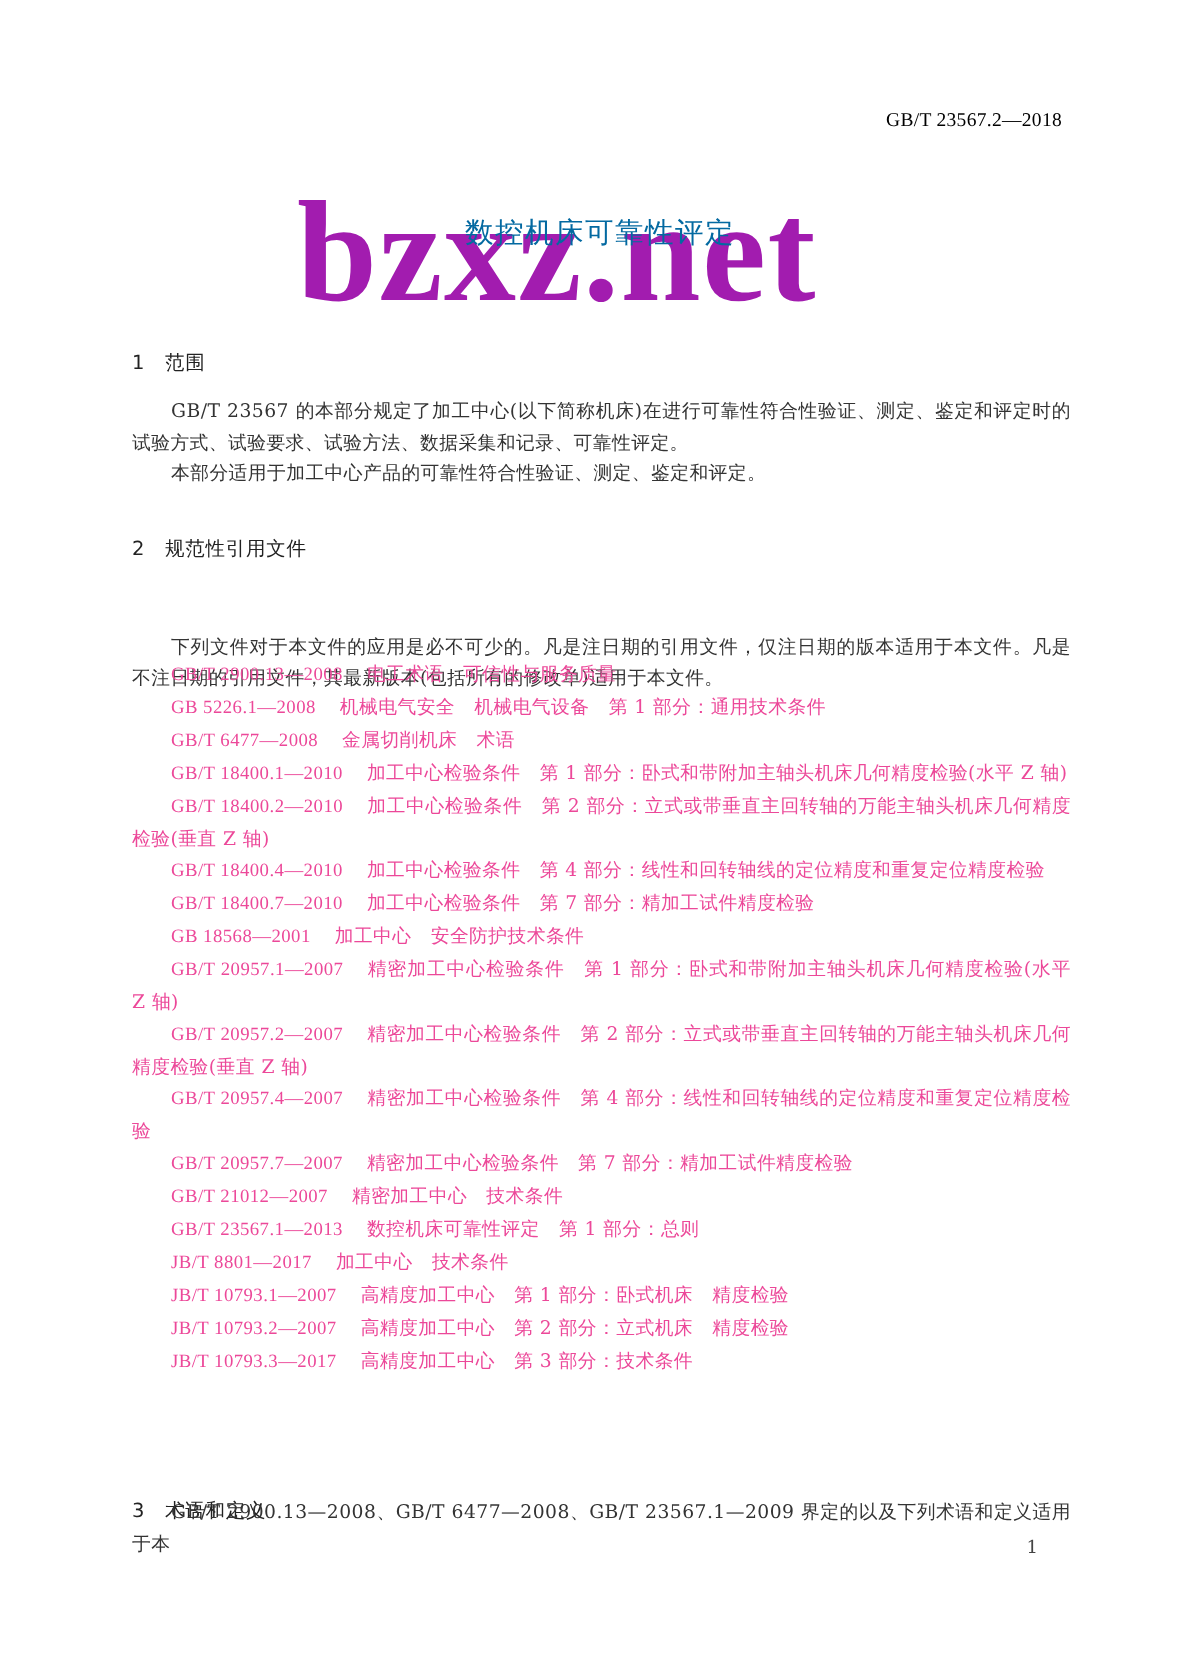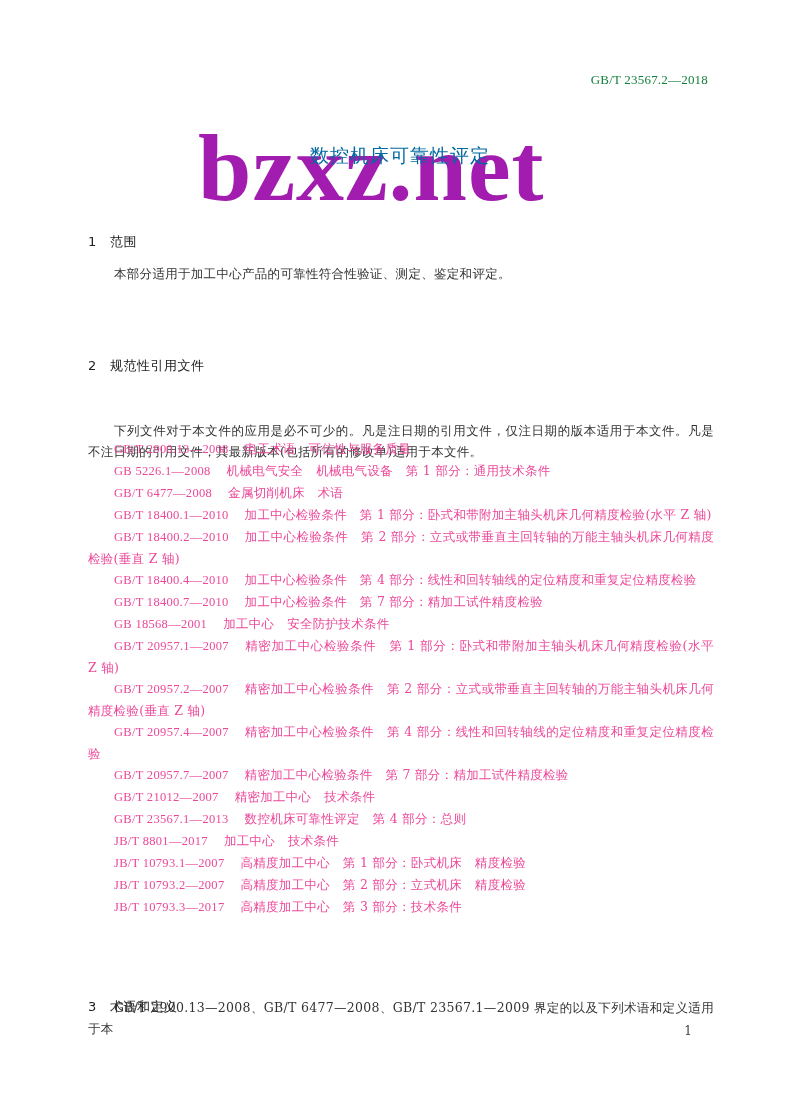--- a/index.html
+++ b/index.html
@@ -1,19 +1,19 @@
 <!DOCTYPE html>
 <html><head>
 <meta charset="utf-8">
 <style>
   html, body { margin: 0; padding: 0; background: #ffffff; }
   body { width: 800px; height: 1106px; position: relative; overflow: hidden;
          font-family: "DejaVu Serif", "Liberation Serif", serif; color: #2a2a2a; }
   .std-no { position: absolute; top: 72px; right: 92px; font-size: 13px;
-            font-family: "Liberation Serif", serif; color: #15803d; letter-spacing: 0.2px; text-align: right; }
+            font-family: "Liberation Serif", serif; color: #000000; letter-spacing: 0.2px; text-align: right; }
   .watermark { position: absolute; left: 198px; top: 128px; font-family: Liberation Serif, serif;
                font-weight: bold; font-size: 96px; line-height: 80px; color: #a21caf; letter-spacing: 1px;
                z-index: 0; user-select: none; }
   .title { position: absolute; left: 0; right: 0; top: 140px; text-align: center; z-index: 1;
            font-family: "DejaVu Sans", sans-serif; font-size: 19px; line-height: 30px; color: #0369a1; letter-spacing: 1px; }
   .section-head { position: absolute; left: 88px; font-family: "DejaVu Sans", sans-serif; font-size: 13px;
                   color: #222; letter-spacing: 0.5px; }
   .section-head .num { display: inline-block; width: 22px; }
   .para { position: absolute; left: 88px; width: 626px; font-size: 12.5px; line-height: 20.6px; color: #333;
           text-align: justify; letter-spacing: 0.3px; }
@@ -32,20 +32,21 @@
 <div class="watermark">bzxz.net</div>
 
 <div class="title">
   <div>数控机床可靠性评定</div>
 </div>
 
 <div class="section-head" style="top:233px;">
   <span class="num">1</span><span>范围</span>
 </div>
 <div class="para" style="top:264px;">
+  <p>GB/T 23567 的本部分规定了加工中心(以下简称机床)在进行可靠性符合性验证、测定、鉴定和评定时的试验方式、试验要求、试验方法、数据采集和记录、可靠性评定。</p>
   <p>本部分适用于加工中心产品的可靠性符合性验证、测定、鉴定和评定。</p>
 </div>
 
 <div class="section-head" style="top:357px;">
   <span class="num">2</span><span>规范性引用文件</span>
 </div>
 <div class="para" style="top:421px;">
   <p>下列文件对于本文件的应用是必不可少的。凡是注日期的引用文件，仅注日期的版本适用于本文件。凡是不注日期的引用文件，其最新版本(包括所有的修改单)适用于本文件。</p>
 </div>
 <div class="refs" id="refs" style="top:438px;">
@@ -55,21 +56,21 @@
     <p class="ref"><span class="code">GB/T 18400.1—2010</span><span class="gap"></span><span>加工中心检验条件　第 1 部分：卧式和带附加主轴头机床几何精度检验(水平 Z 轴)</span></p>
     <p class="ref"><span class="code">GB/T 18400.2—2010</span><span class="gap"></span><span>加工中心检验条件　第 2 部分：立式或带垂直主回转轴的万能主轴头机床几何精度检验(垂直 Z 轴)</span></p>
     <p class="ref"><span class="code">GB/T 18400.4—2010</span><span class="gap"></span><span>加工中心检验条件　第 4 部分：线性和回转轴线的定位精度和重复定位精度检验</span></p>
     <p class="ref"><span class="code">GB/T 18400.7—2010</span><span class="gap"></span><span>加工中心检验条件　第 7 部分：精加工试件精度检验</span></p>
     <p class="ref"><span class="code">GB 18568—2001</span><span class="gap"></span><span>加工中心　安全防护技术条件</span></p>
     <p class="ref"><span class="code">GB/T 20957.1—2007</span><span class="gap"></span><span>精密加工中心检验条件　第 1 部分：卧式和带附加主轴头机床几何精度检验(水平 Z 轴)</span></p>
     <p class="ref"><span class="code">GB/T 20957.2—2007</span><span class="gap"></span><span>精密加工中心检验条件　第 2 部分：立式或带垂直主回转轴的万能主轴头机床几何精度检验(垂直 Z 轴)</span></p>
     <p class="ref"><span class="code">GB/T 20957.4—2007</span><span class="gap"></span><span>精密加工中心检验条件　第 4 部分：线性和回转轴线的定位精度和重复定位精度检验</span></p>
     <p class="ref"><span class="code">GB/T 20957.7—2007</span><span class="gap"></span><span>精密加工中心检验条件　第 7 部分：精加工试件精度检验</span></p>
     <p class="ref"><span class="code">GB/T 21012—2007</span><span class="gap"></span><span>精密加工中心　技术条件</span></p>
-    <p class="ref"><span class="code">GB/T 23567.1—2013</span><span class="gap"></span><span>数控机床可靠性评定　第 4 部分：总则</span></p>
+    <p class="ref"><span class="code">GB/T 23567.1—2013</span><span class="gap"></span><span>数控机床可靠性评定　第 1 部分：总则</span></p>
     <p class="ref"><span class="code">JB/T 8801—2017</span><span class="gap"></span><span>加工中心　技术条件</span></p>
     <p class="ref"><span class="code">JB/T 10793.1—2007</span><span class="gap"></span><span>高精度加工中心　第 1 部分：卧式机床　精度检验</span></p>
     <p class="ref"><span class="code">JB/T 10793.2—2007</span><span class="gap"></span><span>高精度加工中心　第 2 部分：立式机床　精度检验</span></p>
     <p class="ref"><span class="code">JB/T 10793.3—2017</span><span class="gap"></span><span>高精度加工中心　第 3 部分：技术条件</span></p>
   </div>
 
 <div class="section-head" style="top:998px;">
   <span class="num">3</span><span>术语和定义</span>
 </div>
 <div class="para" style="top:998px;">

